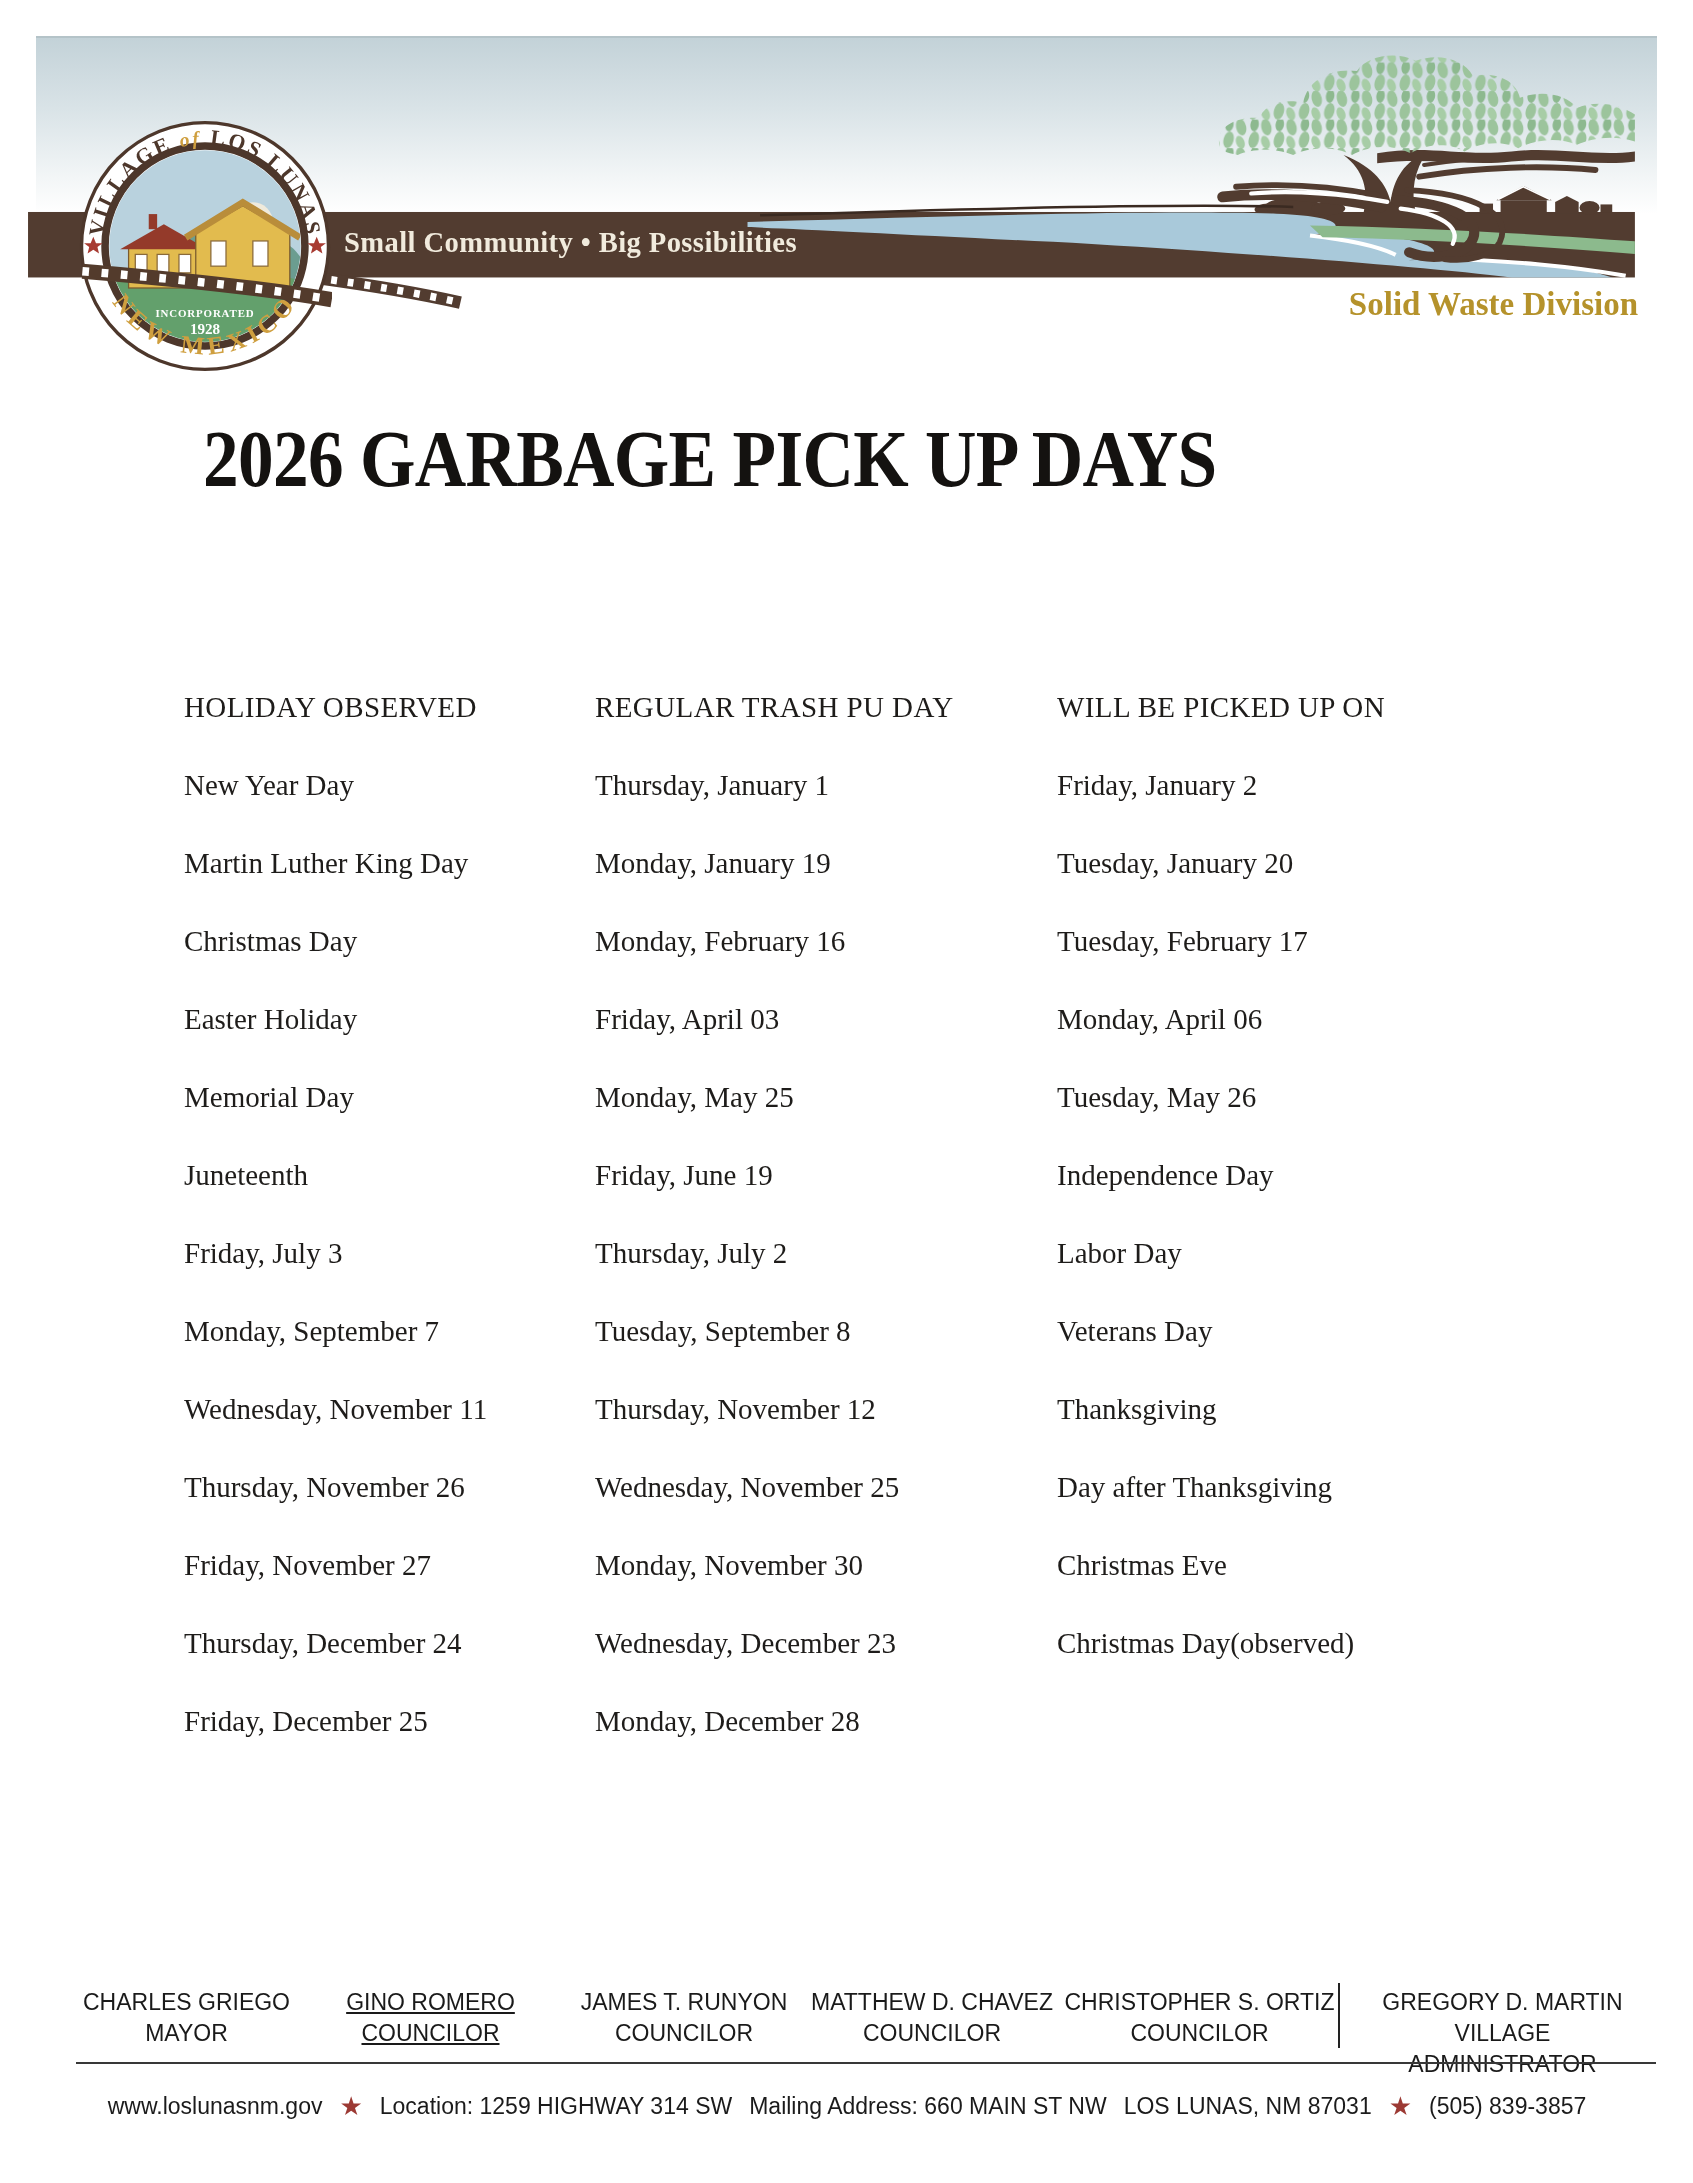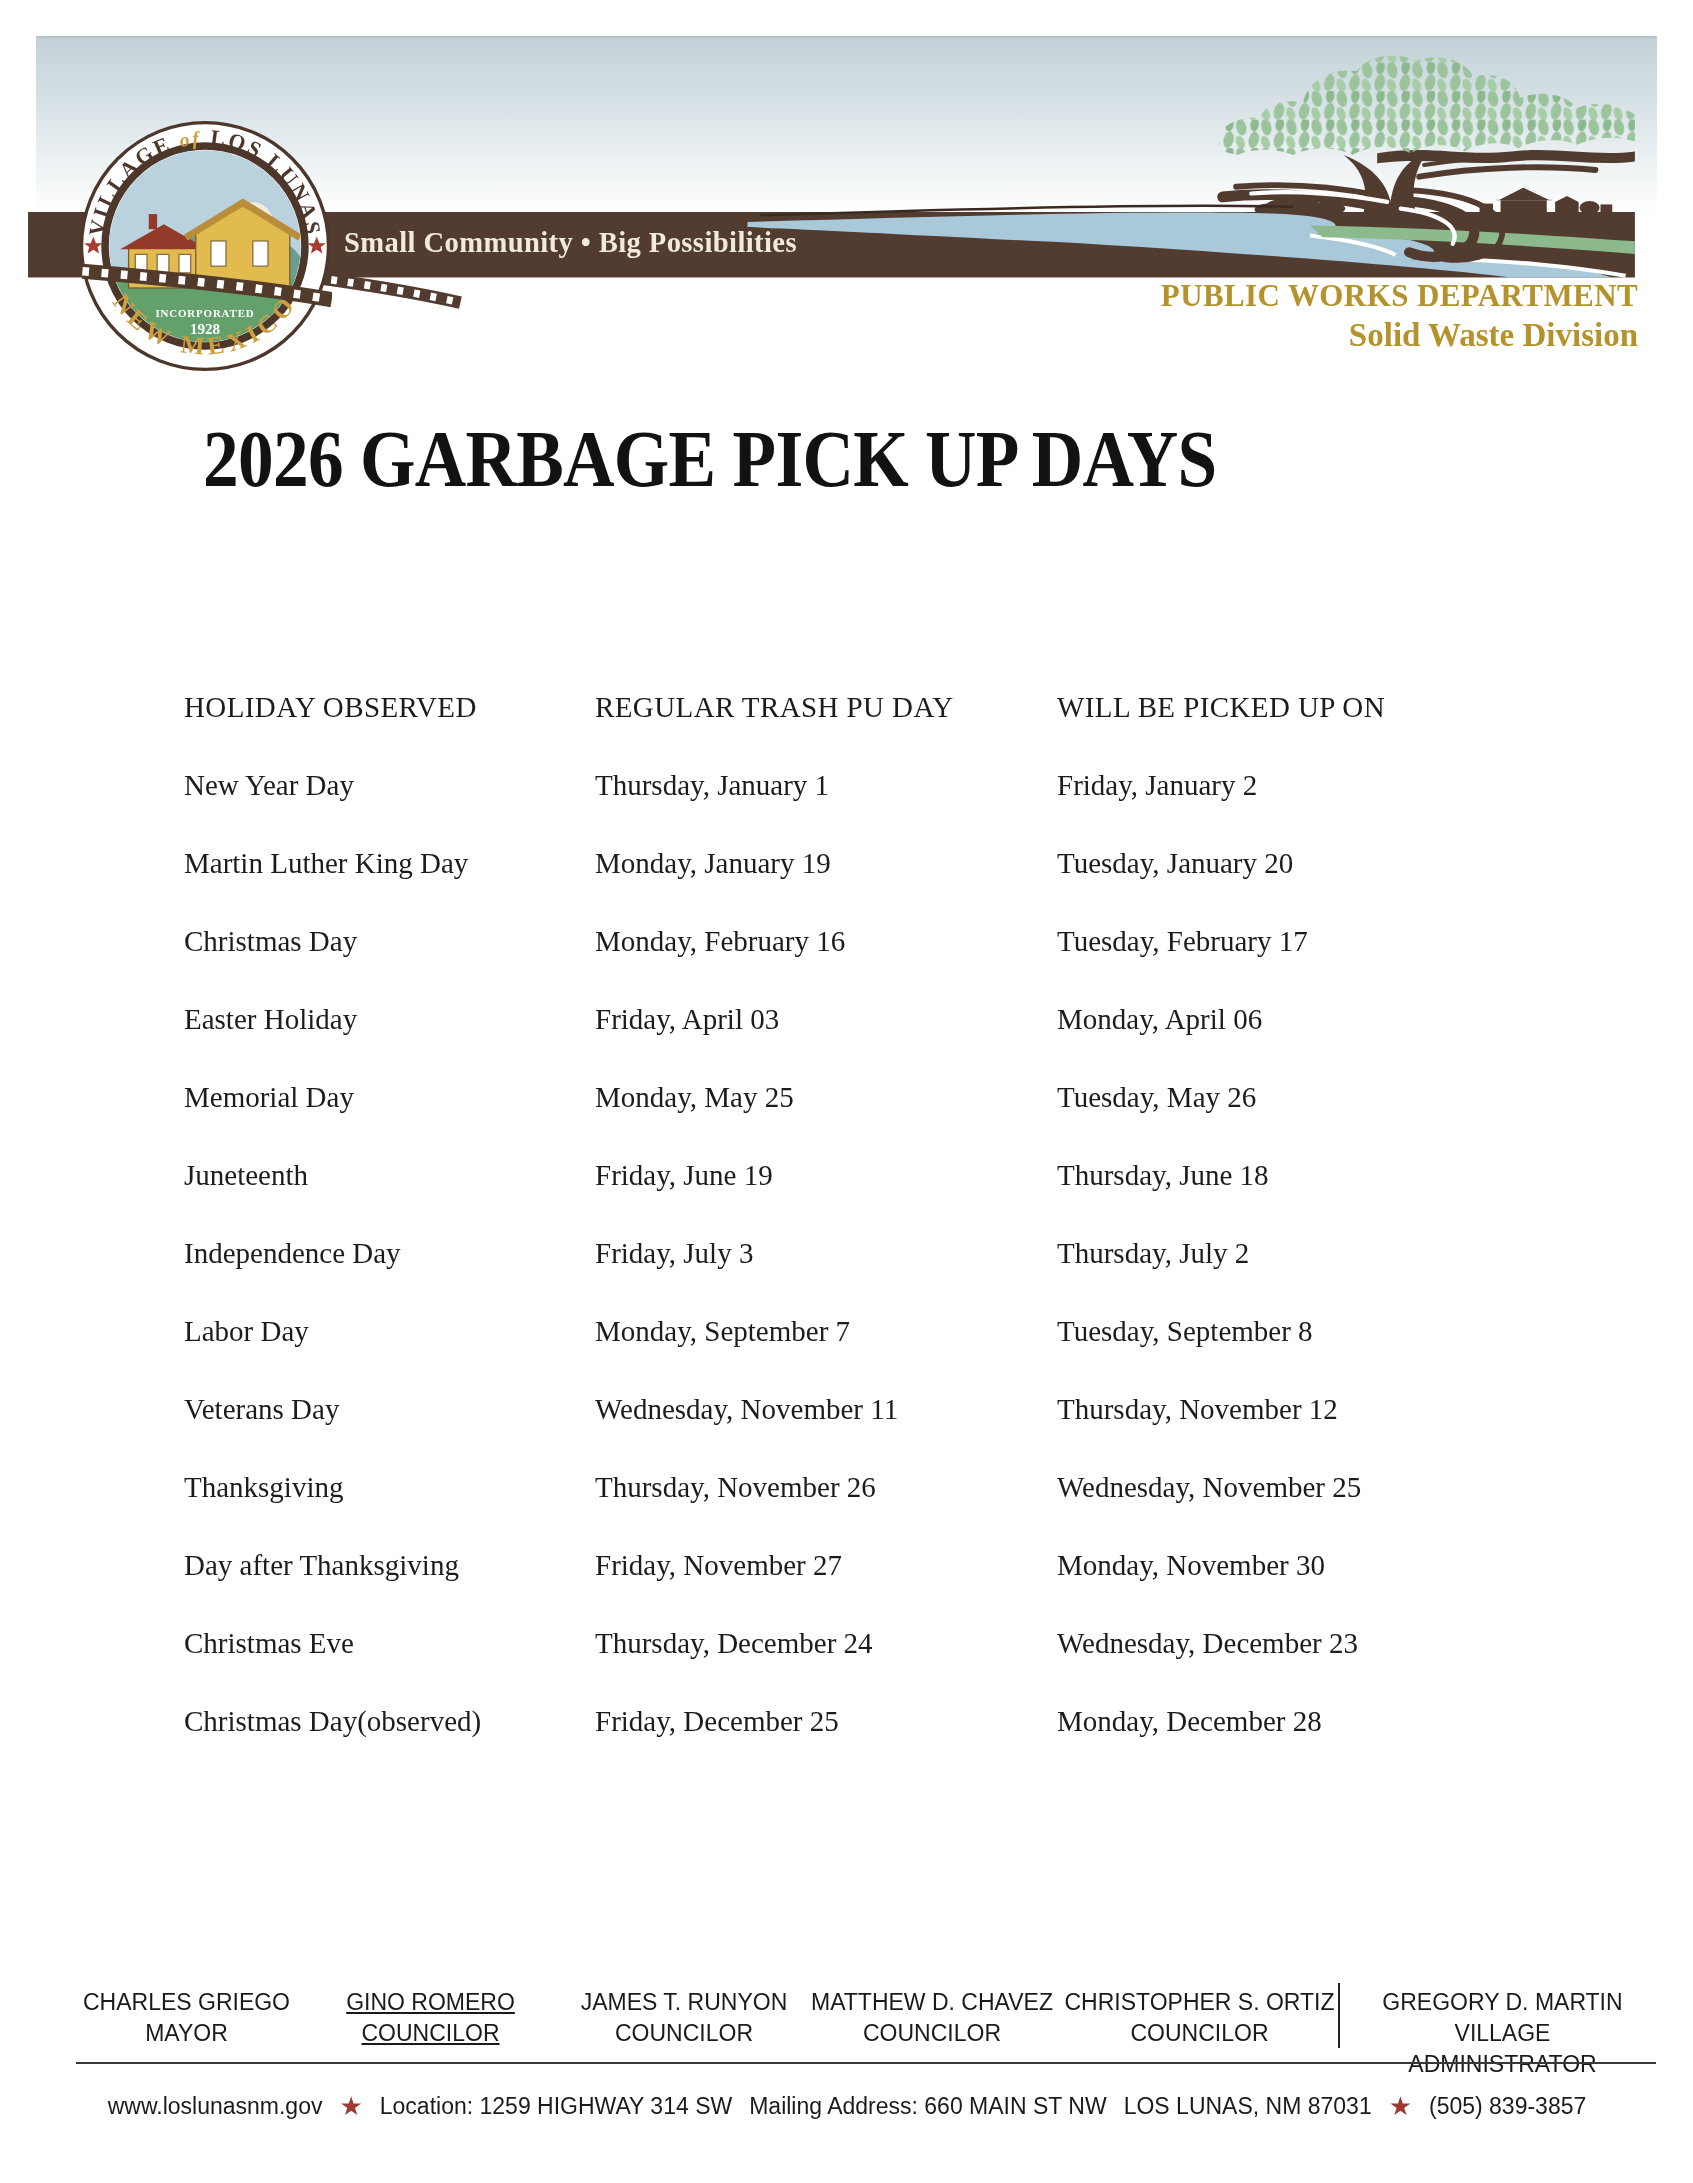--- a/index.html
+++ b/index.html
@@ -182,21 +182,20 @@
       </textPath>
     </text>
 
     <path d="M18,145 L21.2,152.6 L29,152.6 L22.9,157.3 L24.8,165 L18,160.4 L11.2,165 L13.1,157.3 L7,152.6 L14.8,152.6 Z" fill="#a83b32"></path>
     <path d="M284,145 L287.2,152.6 L295,152.6 L288.9,157.3 L290.8,165 L284,160.4 L277.2,165 L279.1,157.3 L273,152.6 L280.8,152.6 Z" fill="#a83b32"></path>
   </svg>
 
   <div class="tagline">Small Community • Big Possibilities</div>
 
   <div class="dept-block">
-    <div class="dept-line1">PUBLIC WORKS DEPARTMENT</div>
     <div class="dept-line2">Solid Waste Division</div>
   </div>
 
   <div class="doc-title">
     <span>2026 GARBAGE PICK UP DAYS</span>
   </div>
 
   <div class="sched">
     <div class="hdr">HOLIDAY OBSERVED</div>
     <div class="hdr">REGULAR TRASH PU DAY</div>
@@ -217,21 +216,20 @@
     <div>Easter Holiday</div>
     <div>Friday, April 03</div>
     <div>Monday, April 06</div>
 
     <div>Memorial Day</div>
     <div>Monday, May 25</div>
     <div>Tuesday, May 26</div>
 
     <div>Juneteenth</div>
     <div>Friday, June 19</div>
-    <div>Thursday, June 18</div>
 
     <div>Independence Day</div>
     <div>Friday, July 3</div>
     <div>Thursday, July 2</div>
 
     <div>Labor Day</div>
     <div>Monday, September 7</div>
     <div>Tuesday, September 8</div>
 
     <div>Veterans Day</div>

